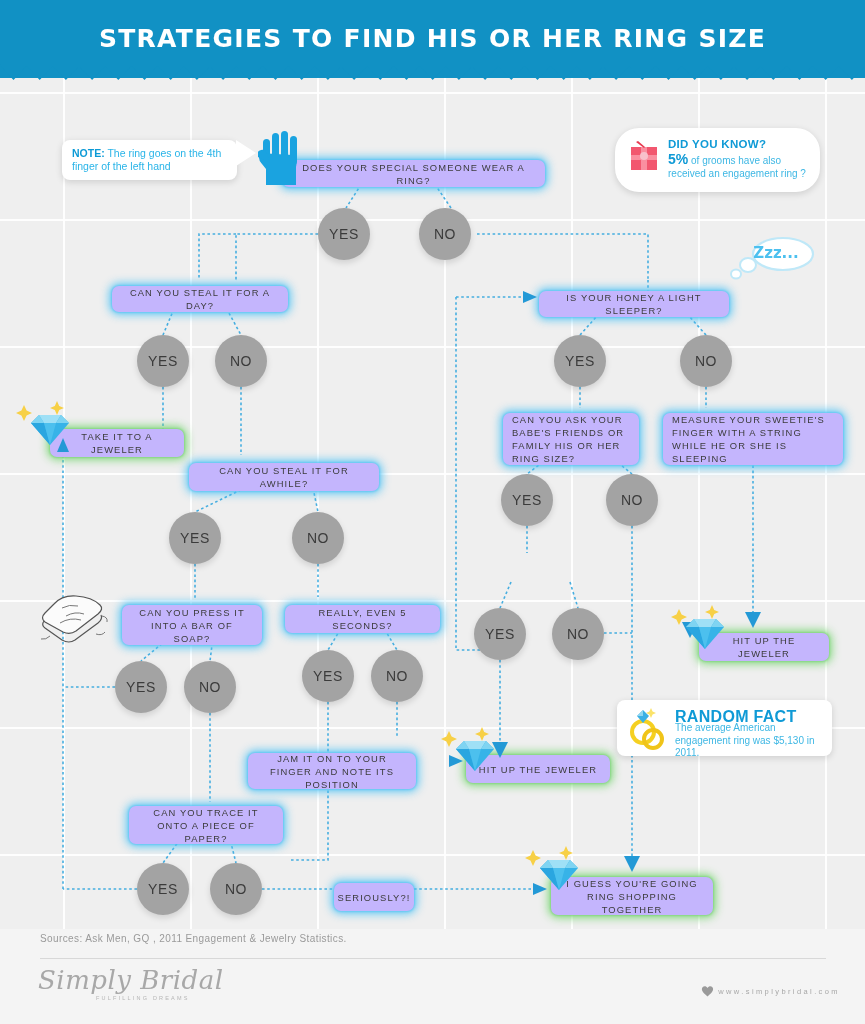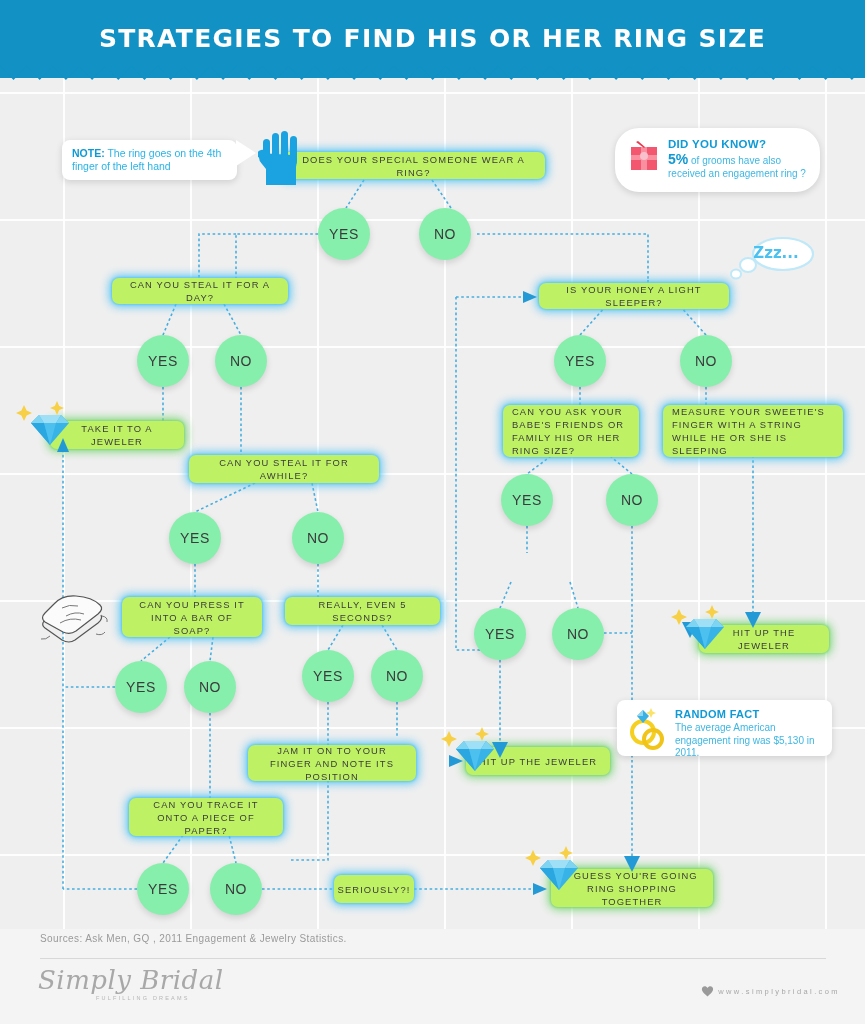--- a/index.html
+++ b/index.html
@@ -43,47 +43,48 @@
     font-family: "DejaVu Sans", sans-serif;
   }
   #zigzag {
     position: absolute; left: 0; top: 64px; width: 865px; height: 16px;
     z-index: 6;
   }
 
   
   .node {
     position: absolute;
-    background: #bef264;
+    background: #c4b5fd;
     border-radius: 7px;
     display: flex;
     align-items: center;
     justify-content: center;
     text-align: center;
     color: #3b3b3b;
     font-size: 9.4px;
     letter-spacing: 1.1px;
     line-height: 13px;
     font-family: "Liberation Sans", sans-serif;
     z-index: 3;
     padding: 4px 9px;
+    margin-top: 8px;
   }
   .q {
     box-shadow: 0 0 9px 3px rgba(77,194,245,.85), 0 0 2px 1px rgba(77,194,245,.6);
   }
   .res {
     box-shadow: 0 0 9px 3px rgba(124,214,120,.9), 0 0 2px 1px rgba(124,214,120,.7);
   }
 
   
   .circ {
     position: absolute;
     width: 52px; height: 52px;
     border-radius: 50%;
-    background: #86efac;
+    background: #a3a3a3;
     box-shadow: 0 3px 6px rgba(0,0,0,.13);
     display: flex; align-items: center; justify-content: center;
     color: #3b3b3b;
     font-size: 14px;
     letter-spacing: .6px;
     z-index: 4;
     font-family: "Liberation Sans", sans-serif;
   }
 
   
@@ -111,21 +112,21 @@
   }
   #dyk-box .bd {
     position: absolute; left: 53px; top: 25px; right: 8px;
     color: #3db7e4; font-size: 10px; line-height: 12.5px;
   }
   #dyk-box .bd .pct { color: #0f9ad6; font-weight: bold; font-size: 14px; }
 
   #rf-box { left: 617px; top: 700px; width: 215px; height: 56px; }
   #rf-box .hd {
     position: absolute; left: 58px; top: 8px;
-    color: #0f9ad6; font-weight: bold; font-size: 11px; letter-spacing: .3px;
+    color: #0f9ad6; font-weight: bold; font-size: 16px; letter-spacing: .3px;
   }
   #rf-box .bd {
     position: absolute; left: 58px; top: 22px; right: 7px;
     color: #3db7e4; font-size: 10px; line-height: 12.5px;
   }
 
   
   #footer {
     position: absolute; left: 0; bottom: 0; width: 865px; height: 95px;
     background: #f4f4f4; z-index: 7;

